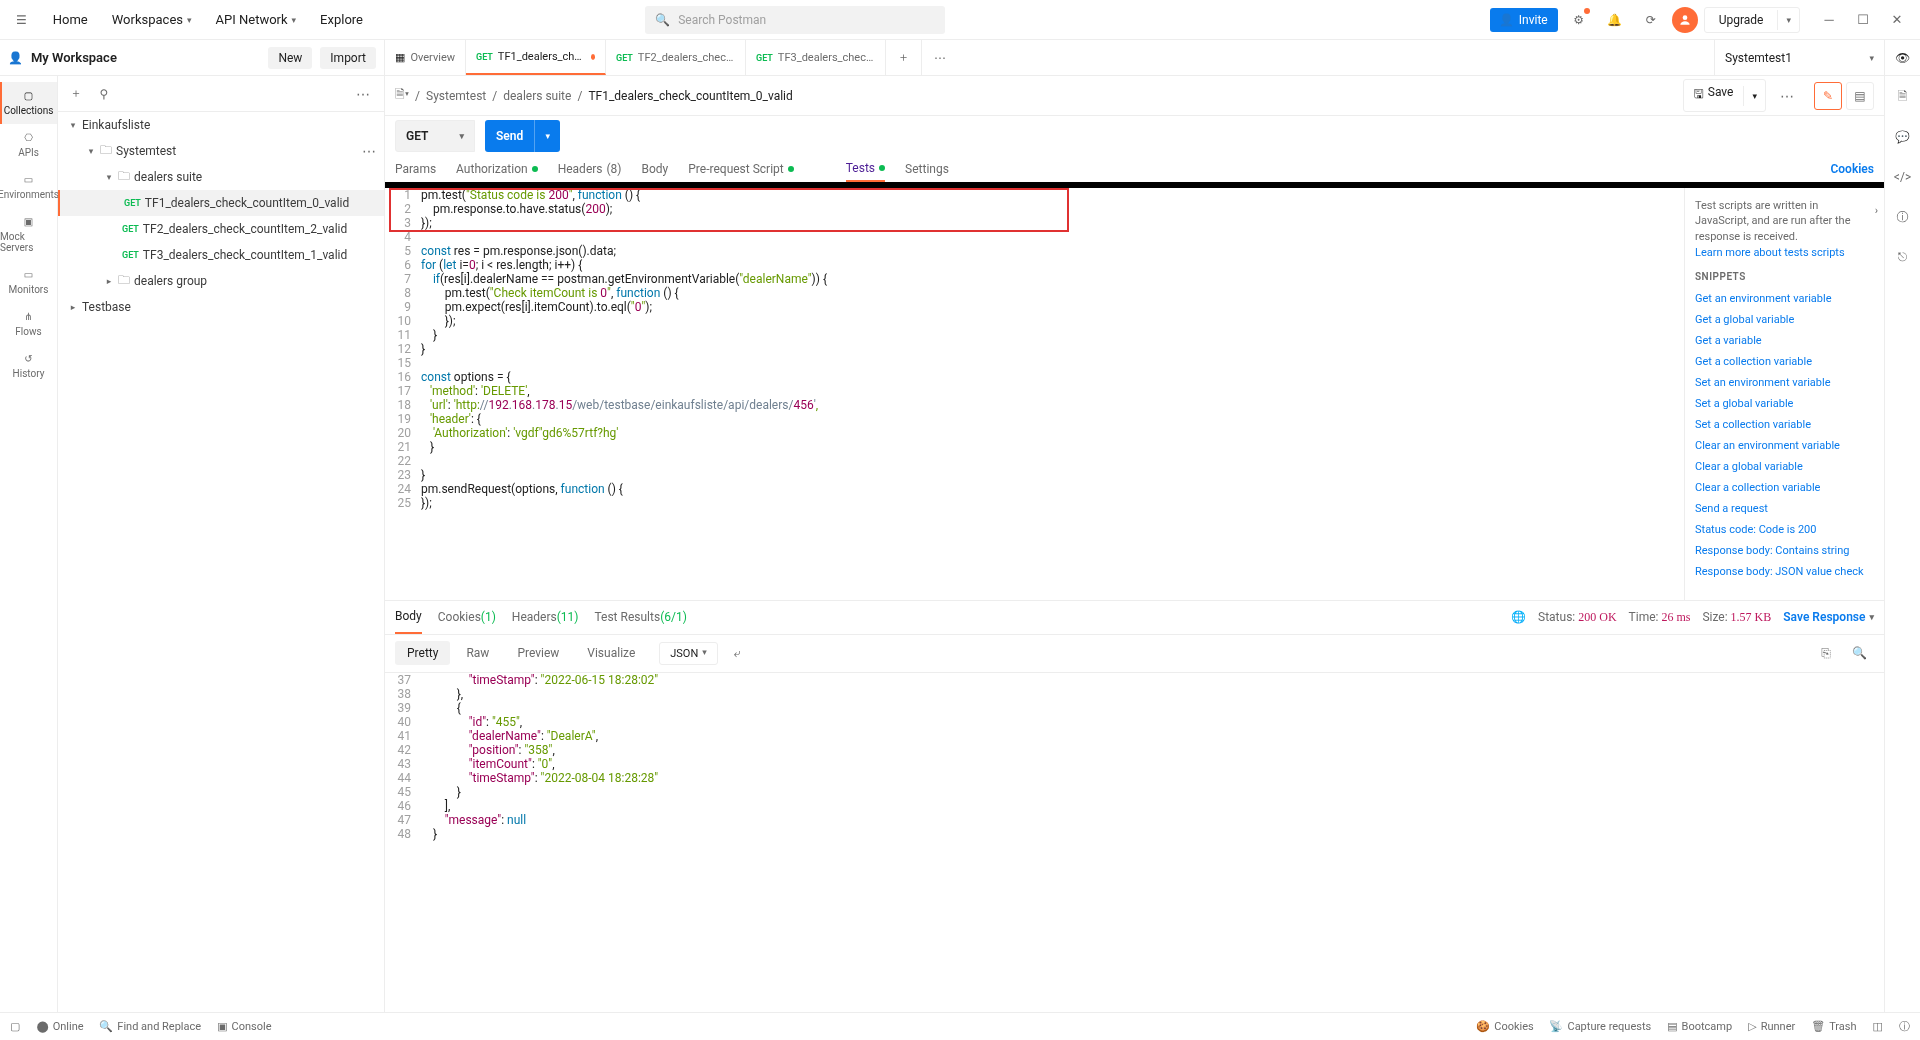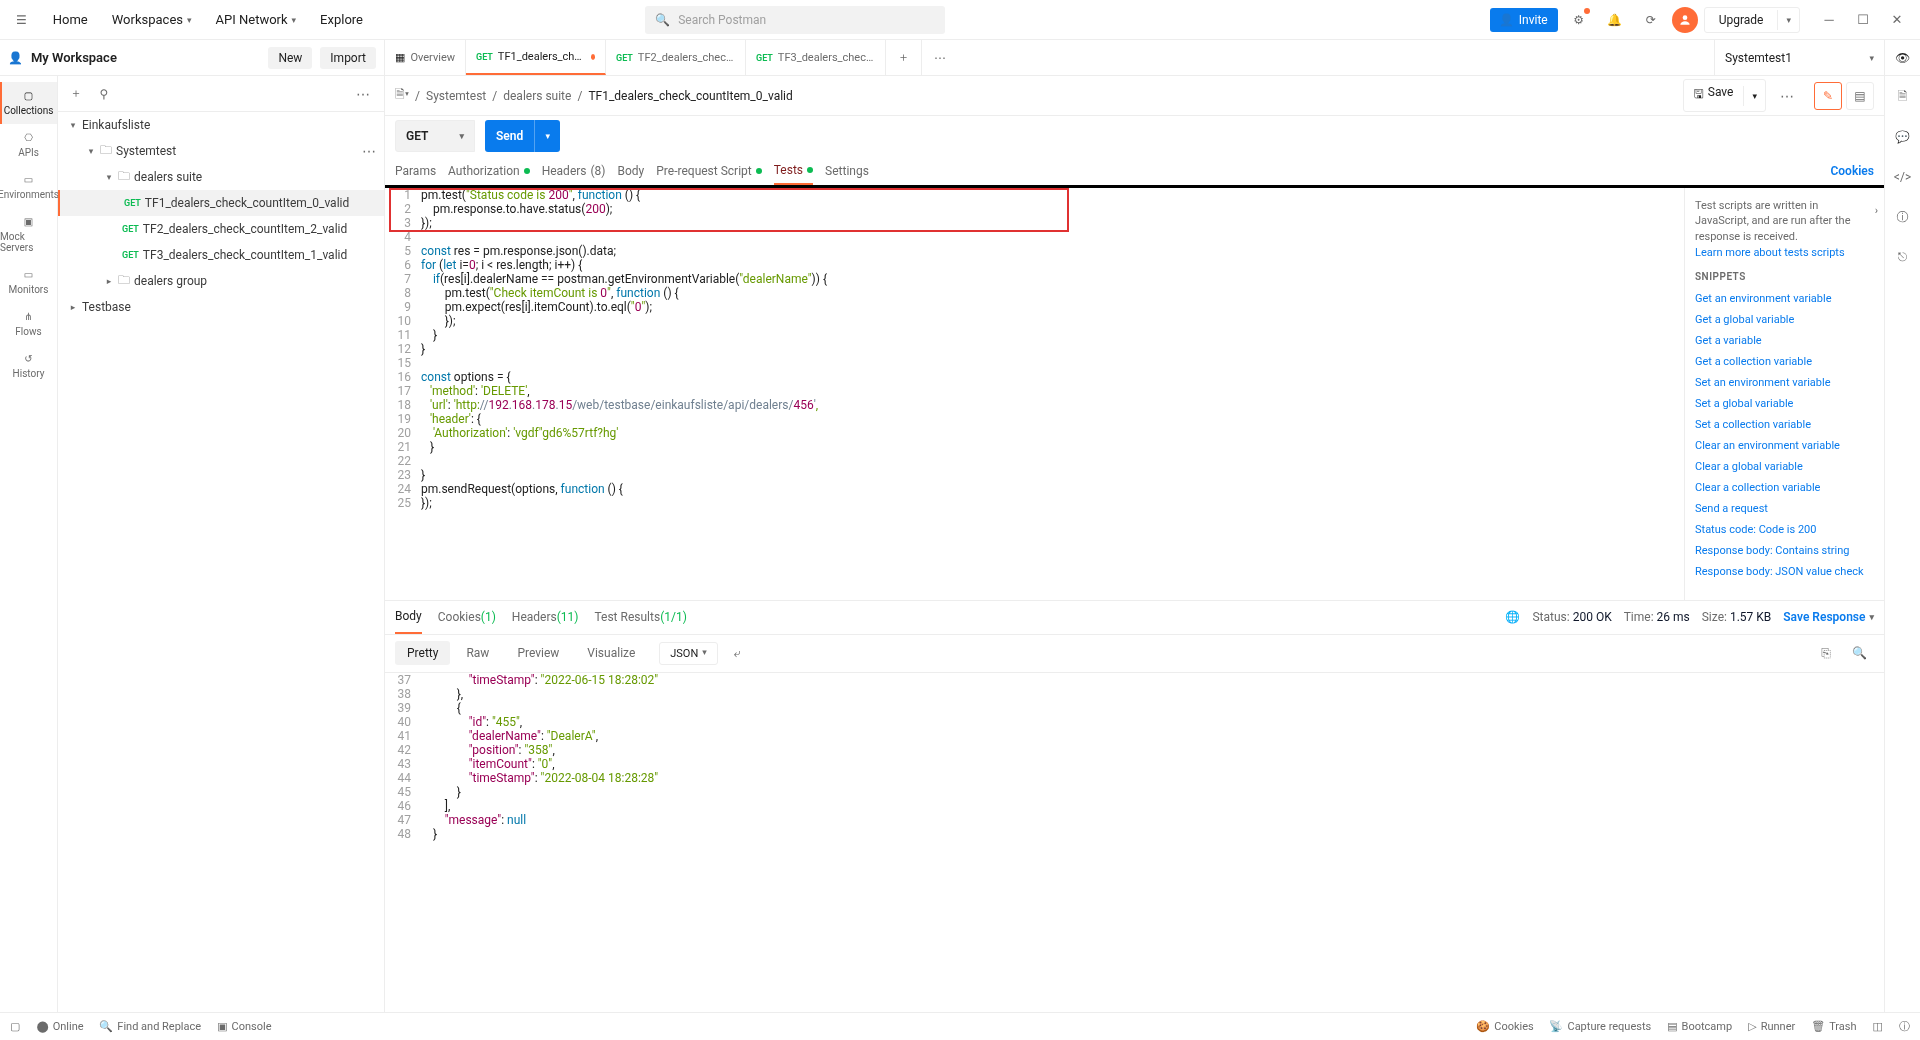--- a/index.html
+++ b/index.html
@@ -66,23 +66,23 @@
 .ricon { width:28px; height:28px; display:flex; align-items:center; justify-content:center; border:1px solid #ededed; border-radius:3px; cursor:pointer; color:#6b6b6b; font-size:12px; }
 .ricon.orange { border-color:#ff6c37; color:#ff6c37; }
 
 .url-row { height:40px; display:flex; align-items:center; padding:0 10px; gap:10px; }
 .method-sel { width:80px; height:32px; background:#f2f2f2; border:1px solid #ededed; border-radius:3px 0 0 3px; display:flex; align-items:center; padding:0 10px; font-size:12px; font-weight:600; cursor:pointer; }
 .url-input { flex:1; height:32px; border:1px solid #ededed; border-left:none; border-radius:0 3px 3px 0; padding:0 12px; font-size:12px; display:flex; align-items:center; background:#f9f9f9; margin-left:-10px; }
 .btn-send { display:flex; align-items:stretch; }
 .btn-send-main { background:#097bed; color:#fff; padding:0 11px; height:32px; display:flex; align-items:center; border-radius:3px 0 0 3px; font-weight:600; cursor:pointer; }
 .btn-send-chev { background:#097bed; color:#fff; border-left:1px solid rgba(255,255,255,0.3); width:26px; height:32px; display:flex; align-items:center; justify-content:center; border-radius:0 3px 3px 0; cursor:pointer; font-size:9px; }
 
-.req-tabs { height:32px; display:flex; align-items:center; padding:0 10px; gap:12px; border-bottom:3px solid #000000; font-size:12px; }
+.req-tabs { height:32px; display:flex; align-items:center; padding:0 10px; gap:20px; border-bottom:6px solid #000000; font-size:12px; }
 .req-tab { cursor:pointer; color:#6b6b6b; display:flex; align-items:center; gap:4px; height:100%; }
-.req-tab.active { color:#7f1d1d; border-bottom:2px solid #ff6c37; }
+.req-tab.active { color:#4c1d95; border-bottom:2px solid #ff6c37;margin-left:32px; }
 .gdot { width:6px; height:6px; background:#0cbb52; border-radius:50%; }
 .cookies-link { margin-left:auto; color:#097bed; cursor:pointer; font-weight:600; }
 
 .editor-split { flex:1; display:flex; min-height:0; }
 .code-area { flex:1; font-family:"Menlo","Consolas",monospace; font-size:12px; overflow:auto; position:relative; }
 .code-line { display:flex; }
 .gutter-num { width:36px; text-align:right; padding-right:10px; color:#a0a0a0; user-select:none; }
 .code-txt { white-space:pre; }
 .hl-box { position:absolute; border:2px solid #e03131; pointer-events:none; }
 .s-kw { color:#0077aa; }
@@ -96,21 +96,21 @@
 .snippet-hdr { color:#6b6b6b; font-weight:600; margin:12px 0 6px; letter-spacing:0.5px; font-size:10px; }
 .snippet-item { color:#097bed; cursor:pointer; padding:4px 0; font-size:11px; }
 .snippet-chev { position:absolute; right:6px; top:16px; color:#6b6b6b; cursor:pointer; }
 
 .resp-section { border-top:1px solid #ededed; display:flex; flex-direction:column; }
 .resp-tabs-row { height:34px; display:flex; align-items:center; padding:0 10px; gap:16px; font-size:12px; border-bottom:1px solid #ededed; }
 .resp-tab { cursor:pointer; color:#6b6b6b; height:100%; display:flex; align-items:center; }
 .resp-tab.active { color:#212121; border-bottom:2px solid #ff6c37; }
 .resp-count { color:#0cbb52; }
 .resp-status { margin-left:auto; display:flex; gap:12px; color:#6b6b6b; align-items:center; }
-.resp-status .ok { color:#0f172a; }
+.resp-status .ok { color:#be185d;font-family:Liberation Serif, serif; }
 .save-resp { color:#097bed; cursor:pointer; font-weight:600; display:flex; align-items:center; gap:4px; }
 
 .resp-tools { height:38px; display:flex; align-items:center; padding:0 10px; gap:4px; border-bottom:1px solid #ededed; }
 .resp-view-btn { padding:5px 12px; font-size:12px; cursor:pointer; color:#6b6b6b; border-radius:3px; }
 .resp-view-btn.active { background:#f2f2f2; color:#212121; }
 .resp-format { margin-left:8px; padding:4px 10px; border:1px solid #ededed; border-radius:3px; font-size:11px; cursor:pointer; display:flex; gap:4px; }
 .resp-body { flex:1; overflow:auto; font-family:"Menlo","Consolas",monospace; font-size:12px; }
 
 .rightrail { width:36px; border-left:1px solid #ededed; display:flex; flex-direction:column; align-items:center; padding-top:8px; gap:14px; }
 .rr-icon { width:26px; height:26px; display:flex; align-items:center; justify-content:center; color:#6b6b6b; cursor:pointer; }
@@ -467,21 +467,21 @@
         <div class="resp-tab">
             <span>Cookies</span> 
             <span class="resp-count">(1)</span>
           </div>
         <div class="resp-tab">
             <span>Headers</span> 
             <span class="resp-count">(11)</span>
           </div>
         <div class="resp-tab">
             <span>Test Results</span> 
-            <span class="resp-count">(1/1)</span>
+            <span class="resp-count">(6/1)</span>
           </div>
         <div class="resp-status">
           <span>🌐</span>
           <span><span>Status:</span> <span class="ok">200 OK</span></span>
           <span><span>Time:</span> <span class="ok">26 ms</span></span>
           <span><span>Size:</span> <span class="ok">1.57 KB</span></span>
           <span class="save-resp">
               <span>Save Response</span>
               <span class="chev">▾</span>
             </span>

